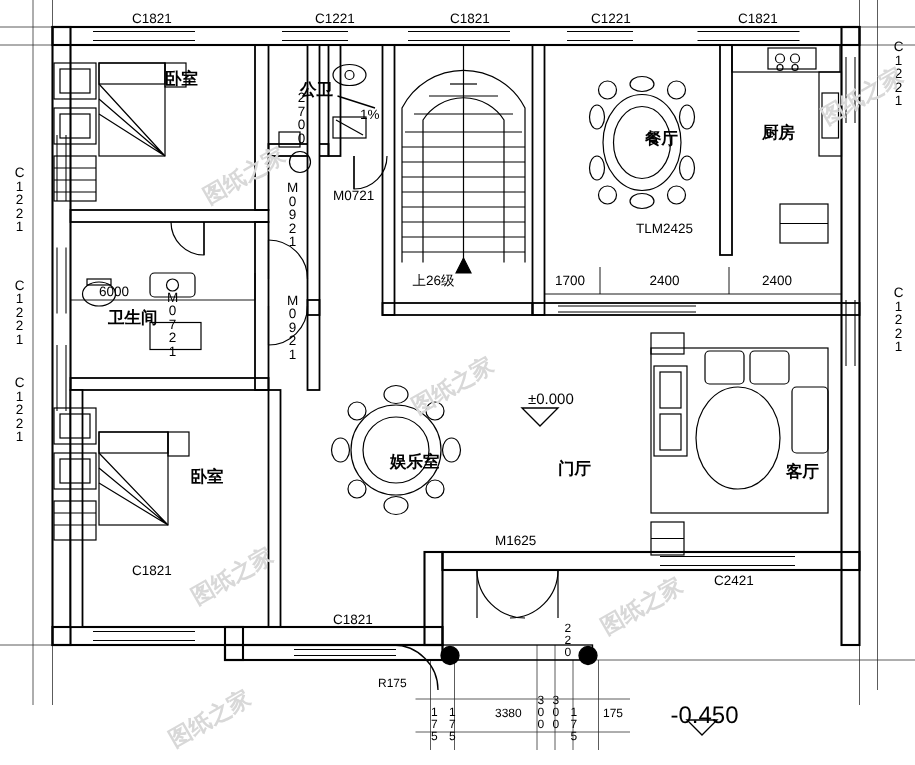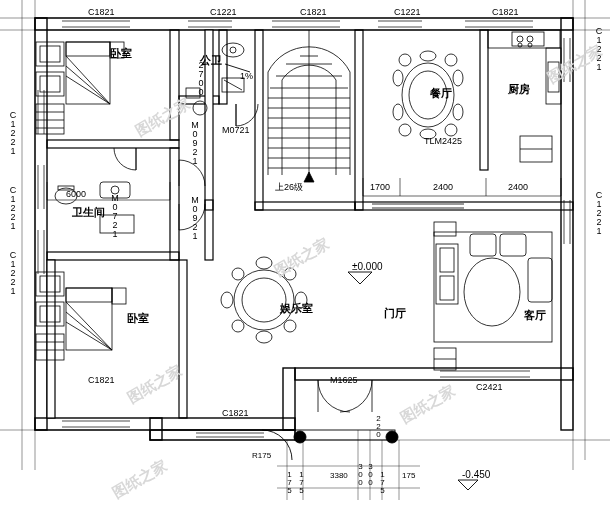--- a/index.html
+++ b/index.html
@@ -315,22 +315,22 @@
 
   </g>
 </svg>
 
 <div class="lbl room" style="left:110px;top:48px">卧室</div>
 <div class="lbl room" style="left:200px;top:55px">公卫</div>
 <div class="lbl room" style="left:72px;top:207px">卫生间</div>
 <div class="lbl room" style="left:127px;top:313px">卧室</div>
 <div class="lbl room" style="left:430px;top:88px">餐厅</div>
 <div class="lbl room" style="left:508px;top:84px">厨房</div>
-<div class="lbl room" style="left:280px;top:303px">娱乐室</div>
-<div class="lbl room" style="left:384px;top:308px">门厅</div>
+<div class="lbl room" style="left:260px;top:303px">娱乐室</div>
+<div class="lbl room" style="left:372px;top:308px">门厅</div>
 <div class="lbl room" style="left:524px;top:310px">客厅</div>
 
 <div class="lbl win" style="left:88px;top:8px">C1821</div>
 <div class="lbl win" style="left:210px;top:8px">C1221</div>
 <div class="lbl win" style="left:300px;top:8px">C1821</div>
 <div class="lbl win" style="left:394px;top:8px">C1221</div>
 <div class="lbl win" style="left:492px;top:8px">C1821</div>
 <div class="lbl win" style="left:88px;top:376px">C1821</div>
 <div class="lbl win" style="left:222px;top:409px">C1821</div>
 <div class="lbl win" style="left:476px;top:383px">C2421</div>
@@ -338,42 +338,42 @@
 <div class="lbl win vert" style="left:8px;top:110px">C1221</div>
 <div class="lbl win vert" style="left:8px;top:185px">C1221</div>
 <div class="lbl win vert" style="left:8px;top:250px">C1221</div>
 <div class="lbl win vert" style="left:594px;top:26px">C1221</div>
 <div class="lbl win vert" style="left:594px;top:190px">C1221</div>
 
 <div class="lbl win" style="left:222px;top:126px">M0721</div>
 <div class="lbl win vert" style="left:110px;top:193px">M0721</div>
 <div class="lbl win vert" style="left:190px;top:120px">M0921</div>
 <div class="lbl win vert" style="left:190px;top:195px">M0921</div>
-<div class="lbl win" style="left:424px;top:137px">TLM2425</div>
-<div class="lbl win" style="left:330px;top:376px">M1625</div>
+<div class="lbl win" style="left:424px;top:148px">TLM2425</div>
+<div class="lbl win" style="left:330px;top:356px">M1625</div>
 
 <div class="lbl dim vert" style="left:196px;top:60px">2700</div>
 <div class="lbl dim" style="left:240px;top:72px">1%</div>
 <div class="lbl dim" style="left:275px;top:183px">上26级</div>
 <div class="lbl dim" style="left:66px;top:190px">6000</div>
 <div class="lbl dim" style="left:370px;top:183px">1700</div>
 <div class="lbl dim" style="left:433px;top:183px">2400</div>
 <div class="lbl dim" style="left:508px;top:183px">2400</div>
 <div class="lbl small" style="left:252px;top:452px">R175</div>
 <div class="lbl small vert" style="left:285px;top:470px">175</div>
 <div class="lbl small vert" style="left:297px;top:470px">175</div>
 <div class="lbl small" style="left:330px;top:472px">3380</div>
 <div class="lbl small vert" style="left:378px;top:470px">175</div>
 <div class="lbl small" style="left:402px;top:472px">175</div>
 <div class="lbl small vert" style="left:374px;top:414px">220</div>
 <div class="lbl small vert" style="left:356px;top:462px">300</div>
 <div class="lbl small vert" style="left:366px;top:462px">300</div>
 
 <div class="lbl dim" style="left:352px;top:262px;font-size:10px">±0.000</div>
-<div class="lbl dim" style="left:462px;top:470px;font-size:10px">-0.450</div>
+<div class="lbl dim" style="left:447px;top:470px;font-size:16px">-0.450</div>
 
 <div class="wm" style="left:133px;top:108px">图纸之家</div>
 <div class="wm" style="left:545px;top:55px">图纸之家</div>
 <div class="wm" style="left:272px;top:248px">图纸之家</div>
 <div class="wm" style="left:125px;top:375px">图纸之家</div>
 <div class="wm" style="left:398px;top:395px">图纸之家</div>
 <div class="wm" style="left:110px;top:470px">图纸之家</div>
 
 </div>
 

